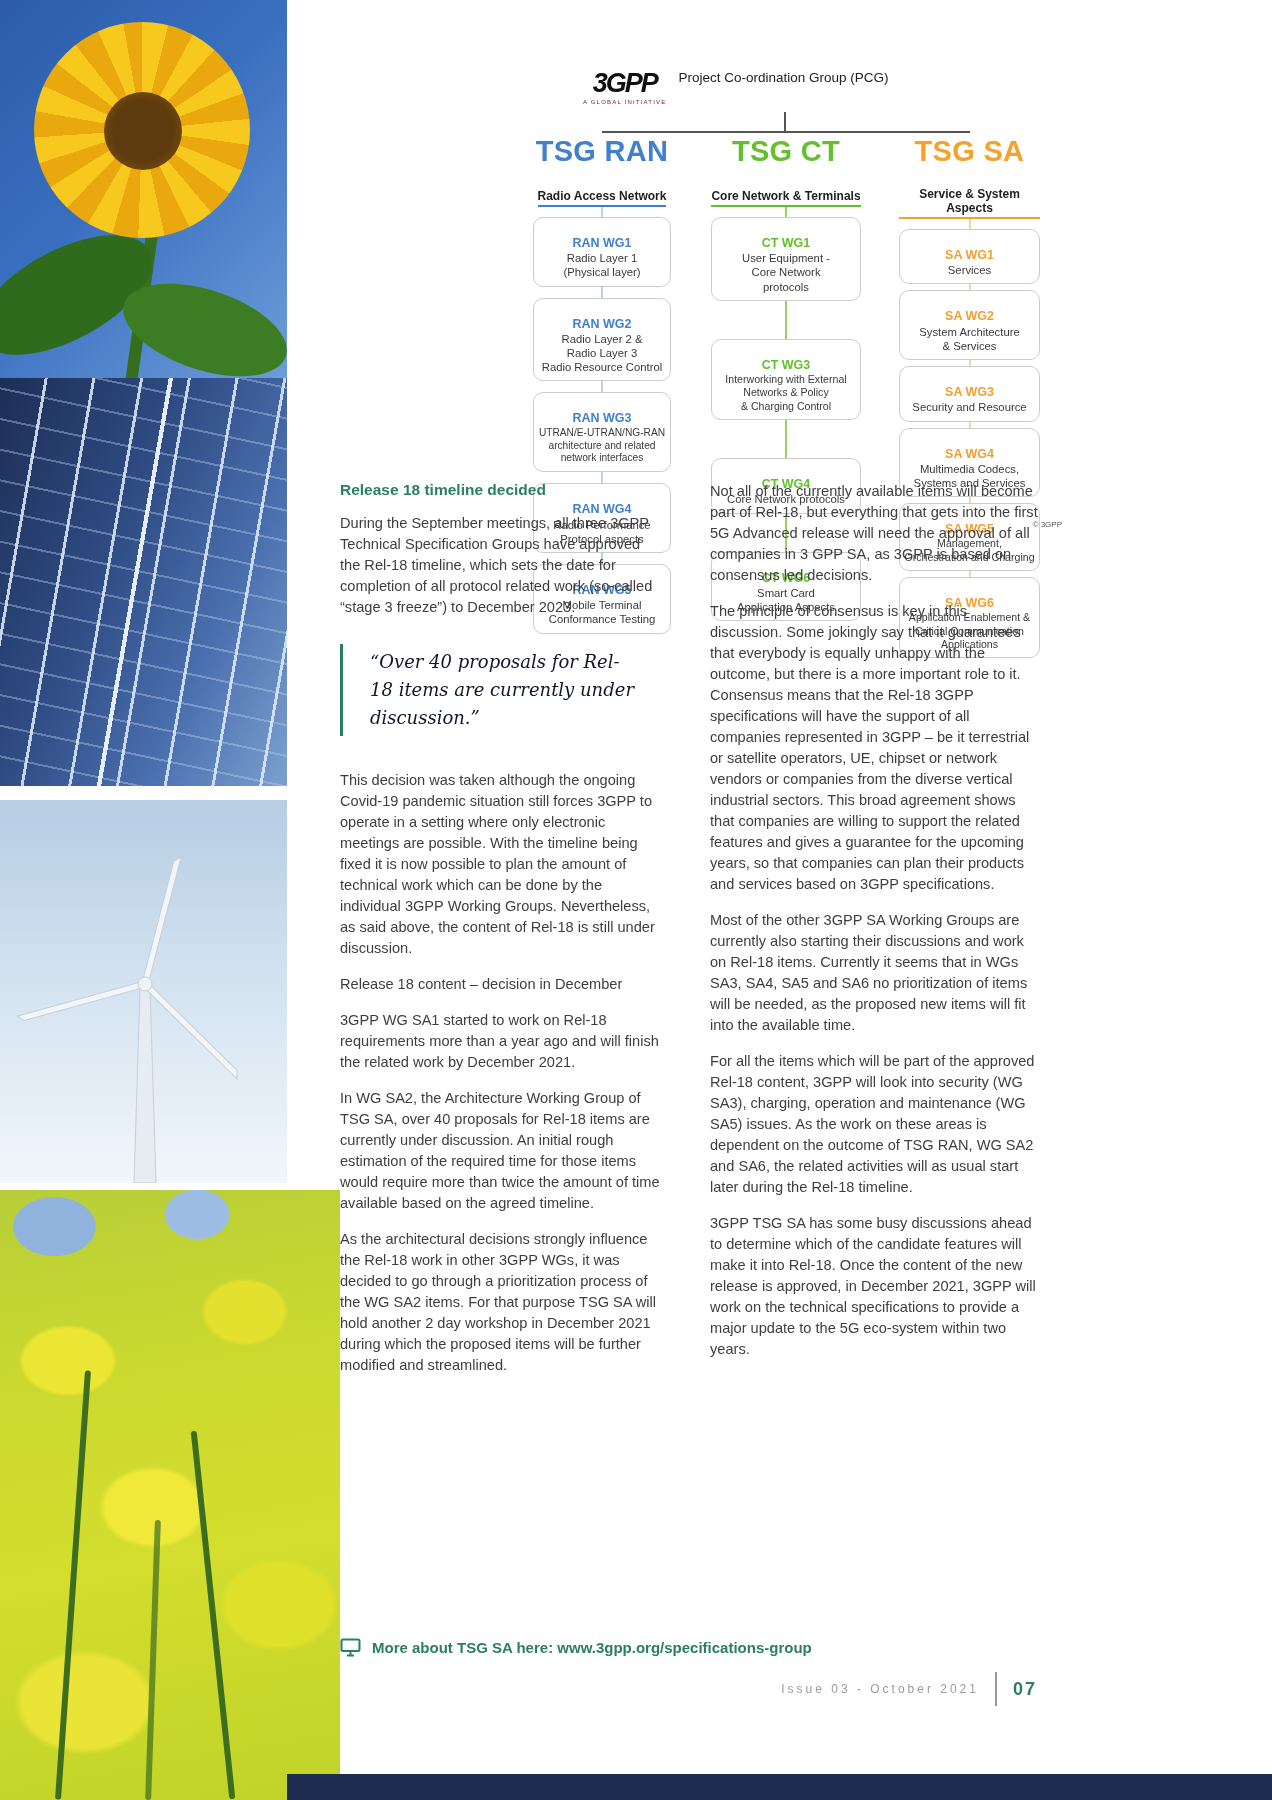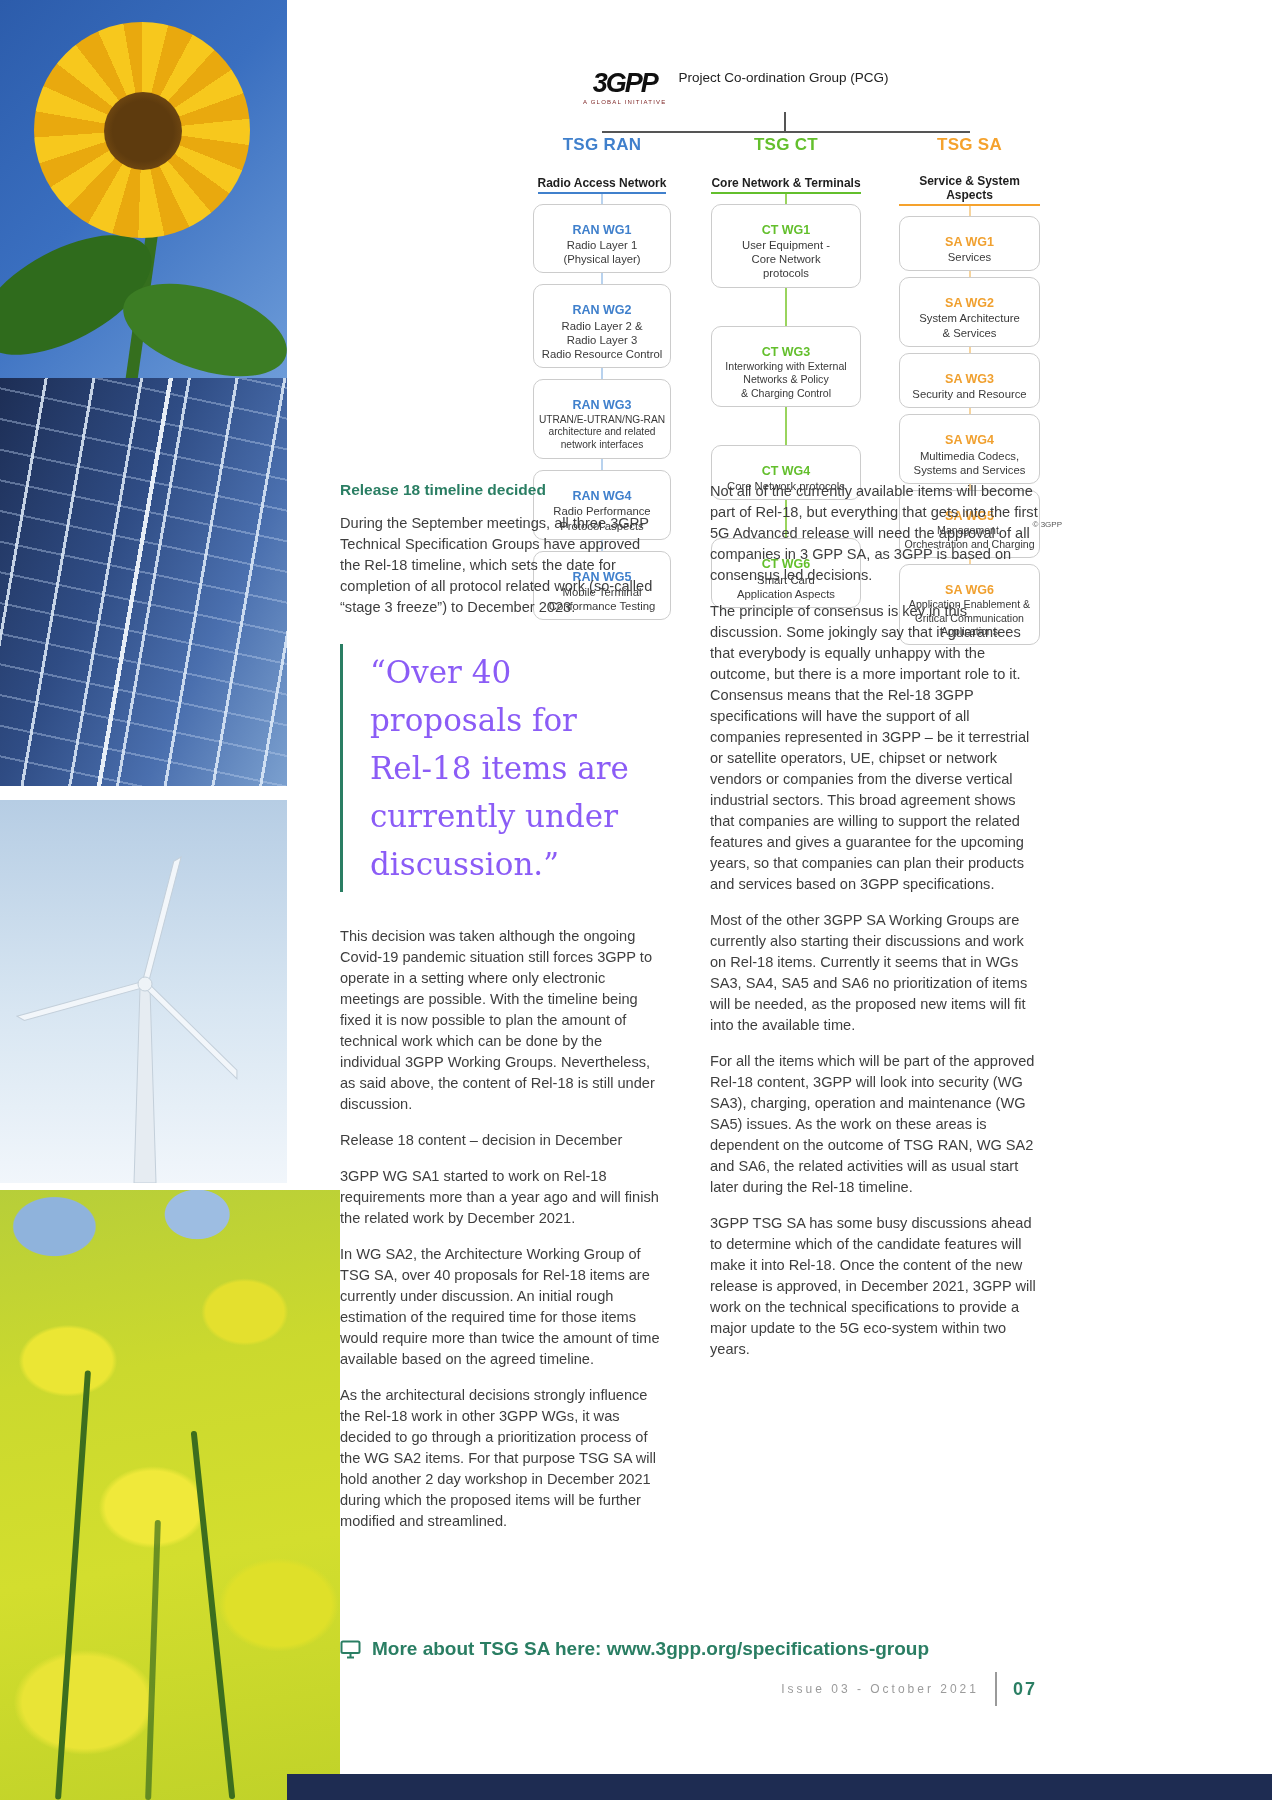--- a/index.html
+++ b/index.html
@@ -63,21 +63,21 @@
   .logo3gpp .small { font-size:6px; letter-spacing:1.2px; color:#7a1f1f; margin-top:2px; }
   .pcg-label { font-size:13.5px; color:#222; }
   .pcg-stub { position:absolute; left:251px; top:42px; width:2px; height:19px; background:#555; }
   .pcg-hline { position:absolute; left:69px; top:61px; width:368px; height:2px; background:#555; }
 
   .chart-col { position:absolute; top:66px; text-align:center; }
   .col-ran { left:0; width:138px; }
   .col-ct  { left:178px; width:150px; }
   .col-sa  { left:366px; width:141px; }
 
-  .tsg-title { font-size:17px; font-weight:700; letter-spacing:.3px; line-height:1.1; }
+  .tsg-title { font-size:29px; font-weight:700; letter-spacing:.3px; line-height:1.1; }
   .col-ran .tsg-title { color:#4080cc; }
   .col-ct  .tsg-title { color:#63bf2c; }
   .col-sa  .tsg-title { color:#f5a22d; }
   .tsg-sub { display:inline-block; font-size:12px; font-weight:600; color:#1e1e1e;
              padding-bottom:2px; margin-top:1px; }
   .col-ran .tsg-sub { border-bottom:2px solid #4080cc; }
   .col-ct  .tsg-sub { border-bottom:2px solid #63bf2c; }
   .col-sa  .tsg-sub { border-bottom:2px solid #f5a22d; }
 
   .conn { width:2px; margin:0 auto; }
@@ -95,26 +95,26 @@
 
   .chart-copyright { position:absolute; right:-22px; top:450px; font-size:8px; color:#555; }
 
   
   .article { position:absolute; left:340px; top:481px; width:700px; display:flex; gap:48px; }
   .col-left { width:322px; }
   .col-right { width:330px; }
   .article h2 { font-size:15.5px; font-weight:700; color:#2a7e63; margin:0 0 14px; }
   .article p { font-size:14.6px; line-height:1.44; color:#3e3e3e; margin:0 0 15px; }
   .quote { margin:26px 0 34px; border-left:3px solid #2a7e63; padding:4px 0 4px 27px;
-           font-family:"DejaVu Serif", serif; 
-           font-size:31px; line-height:1.55; color:#8b5cf6; width:300px; }
+           font-family:"DejaVu Serif", serif; font-style:italic;
+           font-size:18px; line-height:1.55; color:#0f172a; width:300px; }
 
   
   .more-link { position:absolute; left:340px; top:1638px; display:flex; align-items:center; gap:11px; }
-  .more-link span { font-size:19px; font-weight:600; color:#2a7e63; }
+  .more-link span { font-size:15px; font-weight:600; color:#2a7e63; }
   .issue-row { position:absolute; left:340px; top:1672px; width:697px;
                display:flex; justify-content:flex-end; align-items:center; }
   .issue-text { font-size:12px; color:#9b9b9b; letter-spacing:3px; }
   .issue-divider { width:2px; height:34px; background:#9a9a9a; margin:0 16px; }
   .page-number { font-size:18px; font-weight:700; color:#2a7e63; letter-spacing:2px; }
   .bottom-bar { position:absolute; left:287px; right:0; bottom:0; height:26px; background:#1e2c52; }
 </style>
 </head>
 <body>
 

